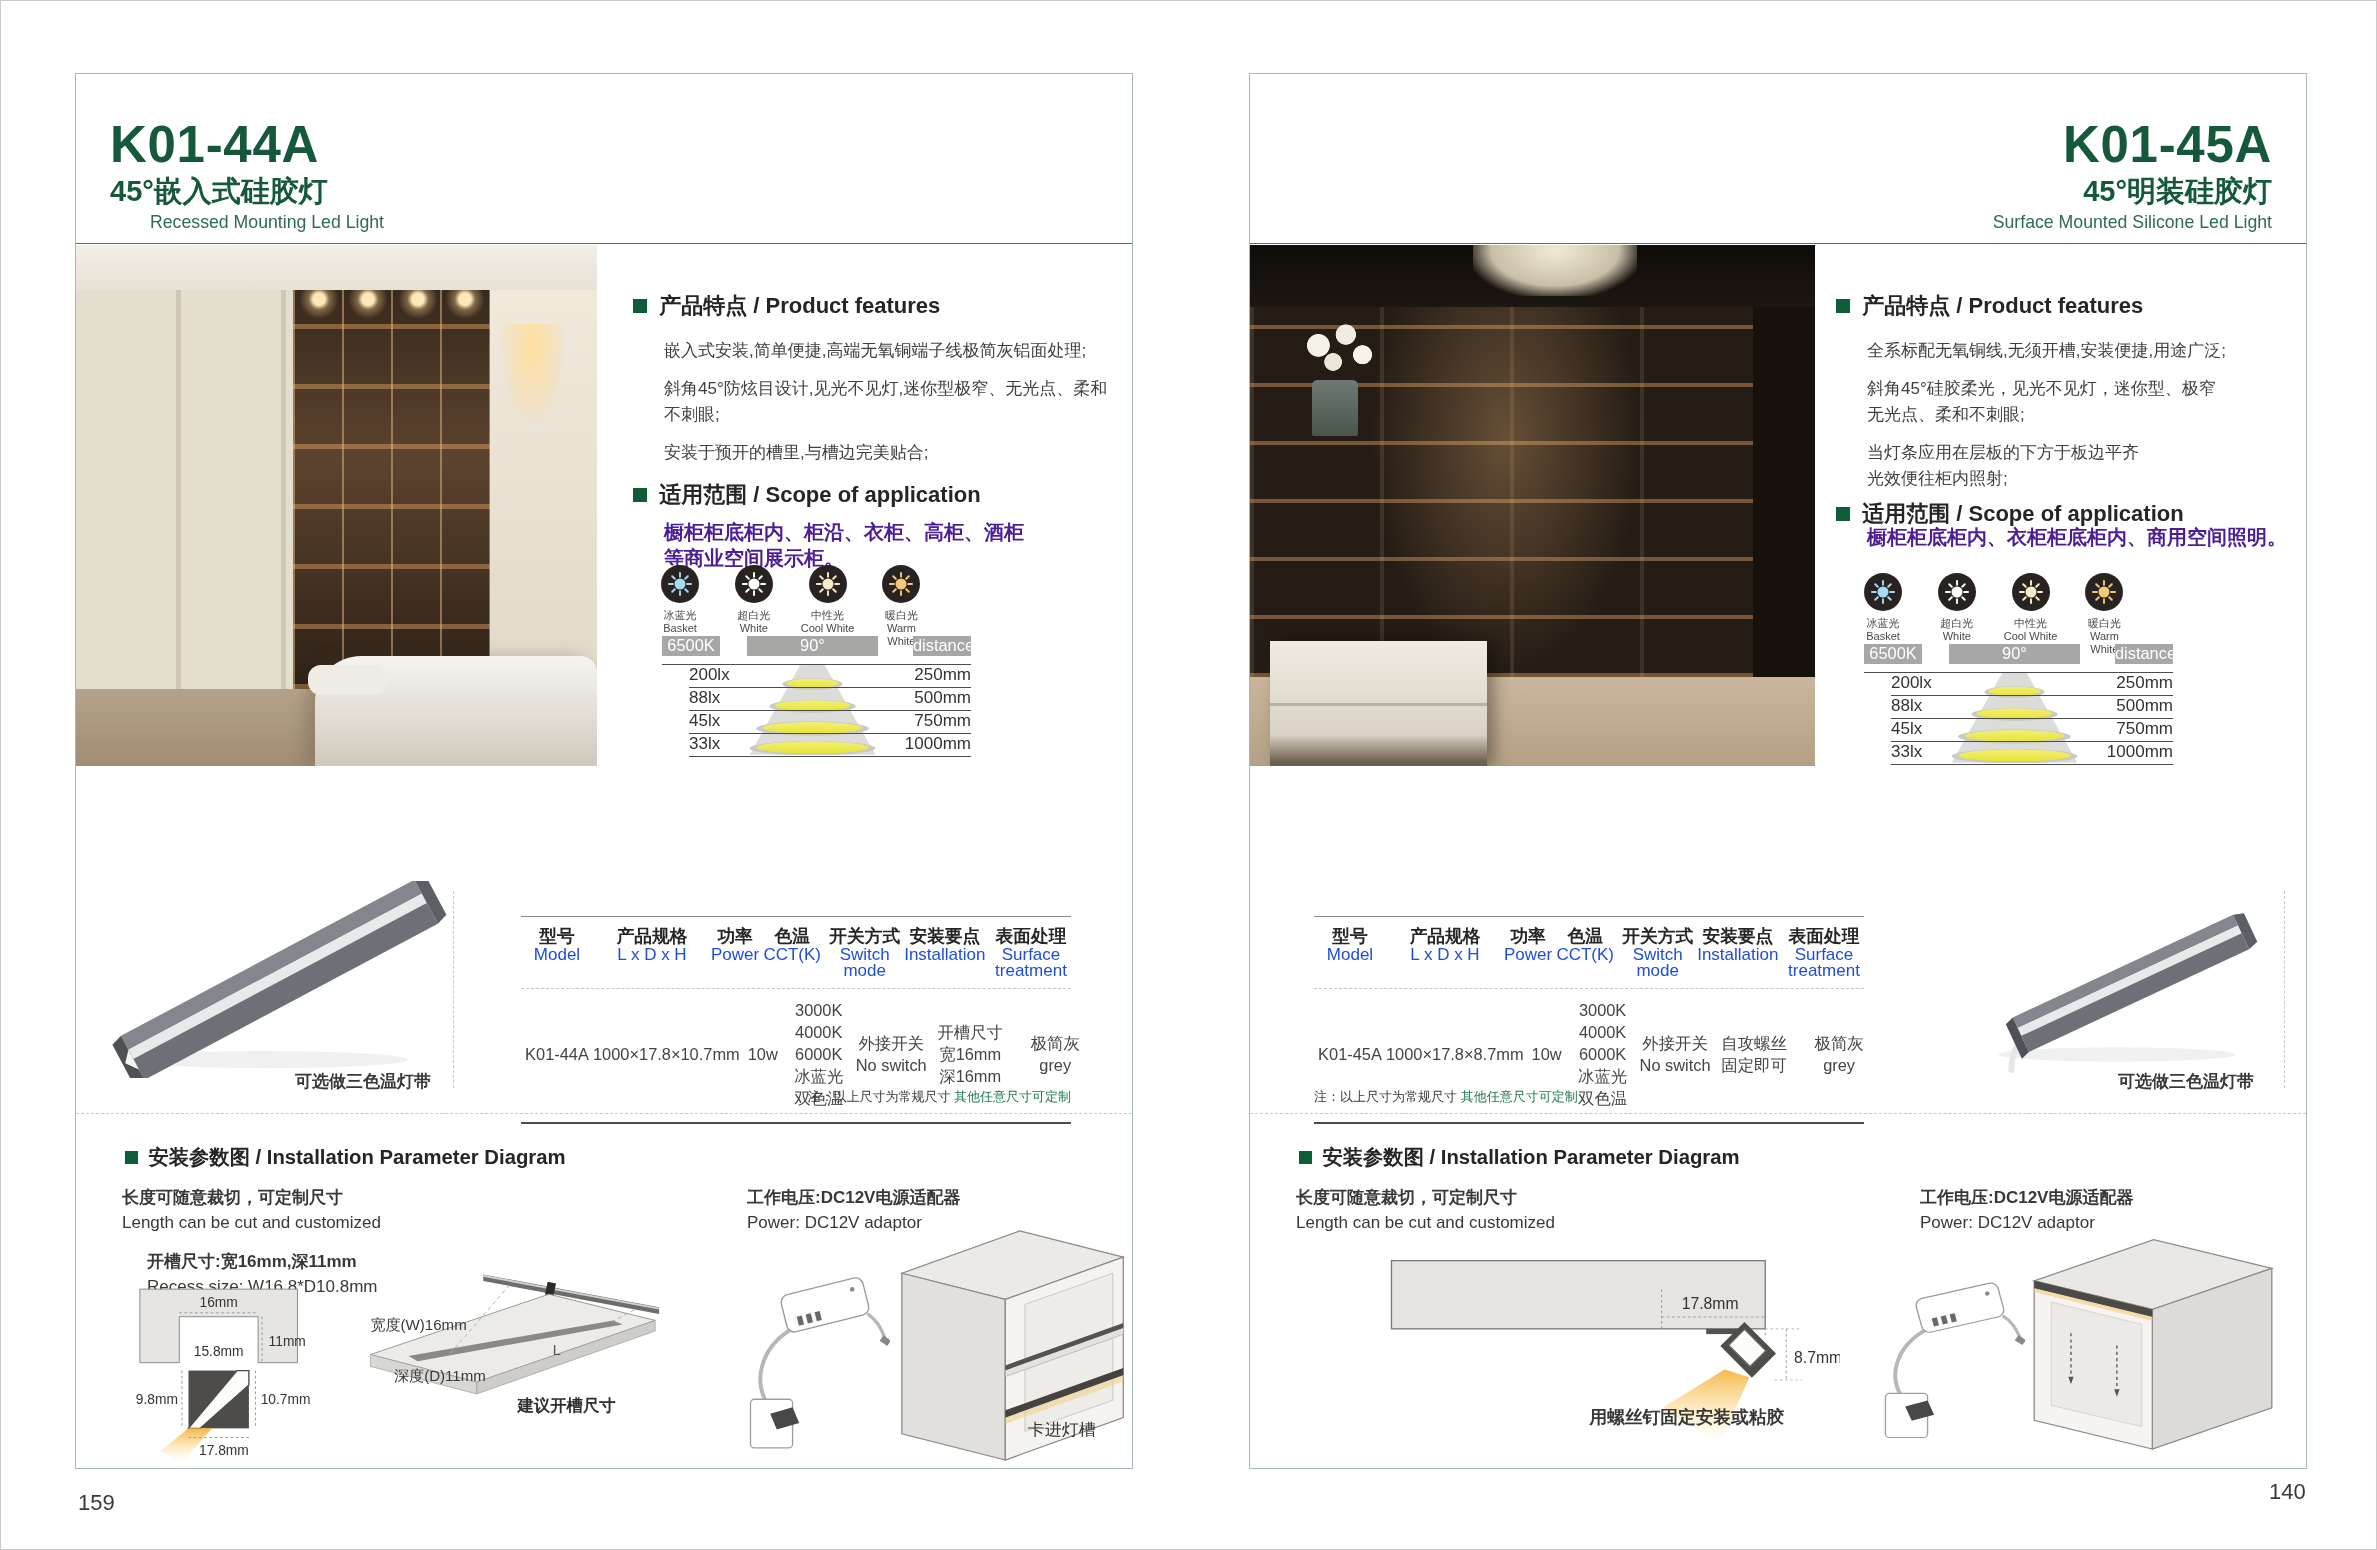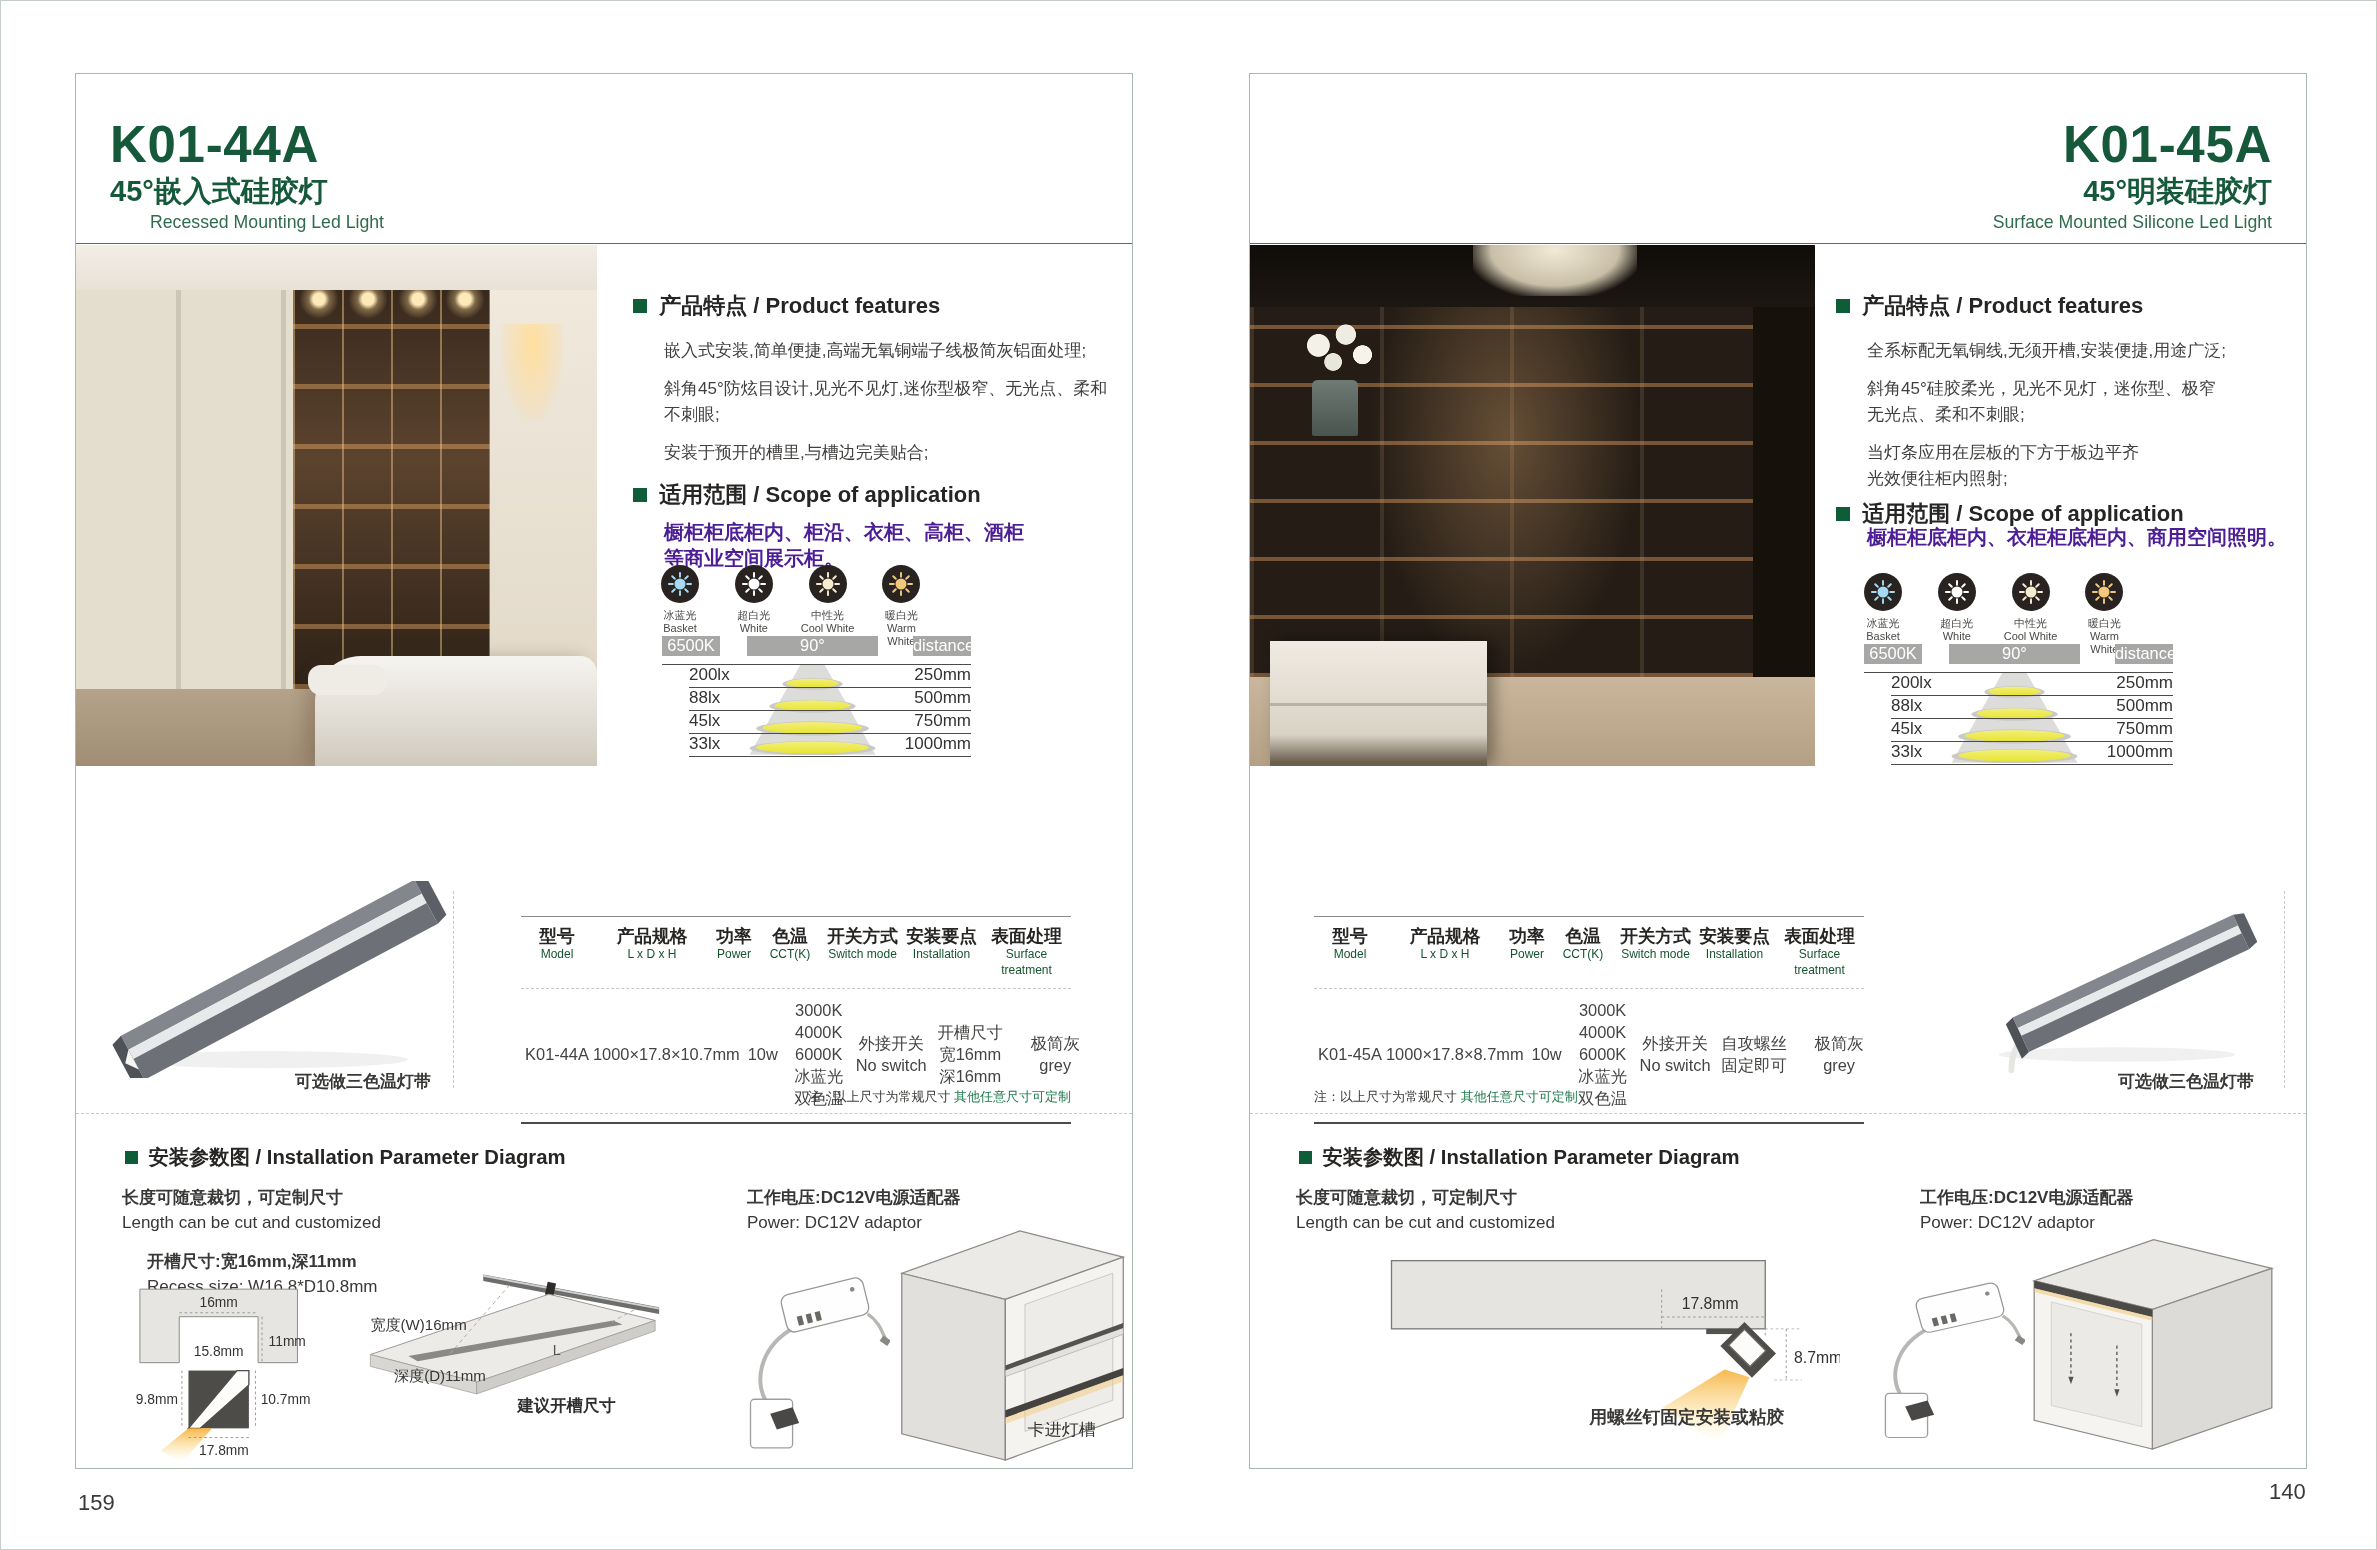--- a/index.html
+++ b/index.html
@@ -38,21 +38,21 @@
   .bar{position:absolute;top:0;height:19.7px;background:#a7a7a5;color:#fff;font-size:16.4px;text-align:center;line-height:19.7px;}
   .prows{position:relative;margin-top:7.9px;border-top:1.3px solid #4c4b49;}
   .prow{height:22px;border-bottom:1.3px solid #4c4b49;display:flex;justify-content:space-between;align-items:flex-start;font-size:17px;color:#343331;margin-left:27px;}
   .cone{position:absolute;left:85px;top:27.6px;pointer-events:none;}
 
   
   .spec-table{position:absolute;width:550px;}
   .thead{display:flex;border-top:1.3px solid #8c8b89;padding:7.9px 0 9.2px;}
   .th{text-align:center;}
   .th-cn{font-size:17.7px;font-weight:bold;color:#262523;line-height:22px;}
-  .th-en{font-size:12px;color:#14532d;line-height:15.8px;}
+  .th-en{font-size:17px;color:#1d4ed8;line-height:15.8px;}
   .tsep{border-top:1.3px dashed #c7c6c4;}
   .tbody{display:flex;align-items:center;padding:10.5px 0 13px;border-bottom:2.6px solid #4c4b49;min-height:105px;}
   .td{text-align:center;font-size:16.4px;color:#454442;line-height:22px;}
   .note{font-size:13px;font-weight:normal;color:#3c3b39;}
   .note-hl{color:#1d7a4a;}
 
   .vdash{position:absolute;width:0;border-left:1.3px dashed #c9c8c6;}
   .hdash{position:absolute;left:0;right:0;height:0;border-top:1.3px dashed #c9c8c6;}
 
   

